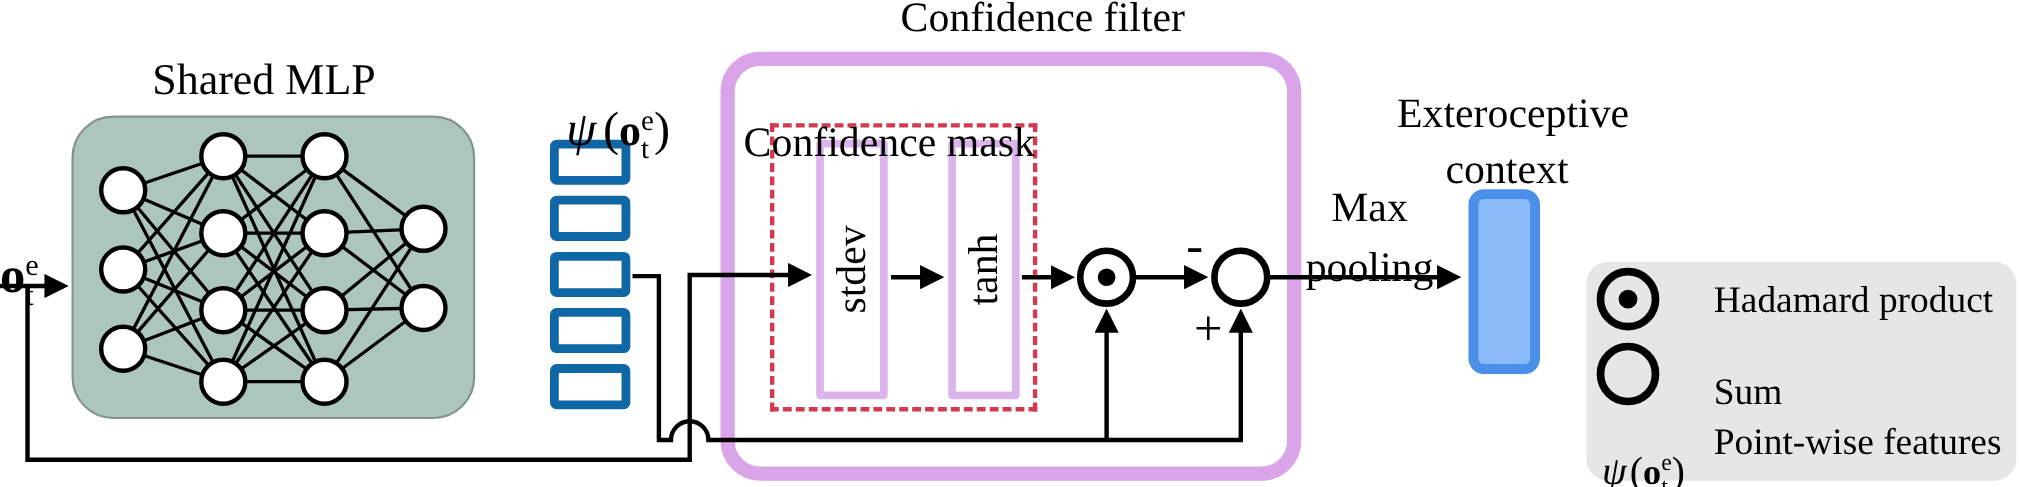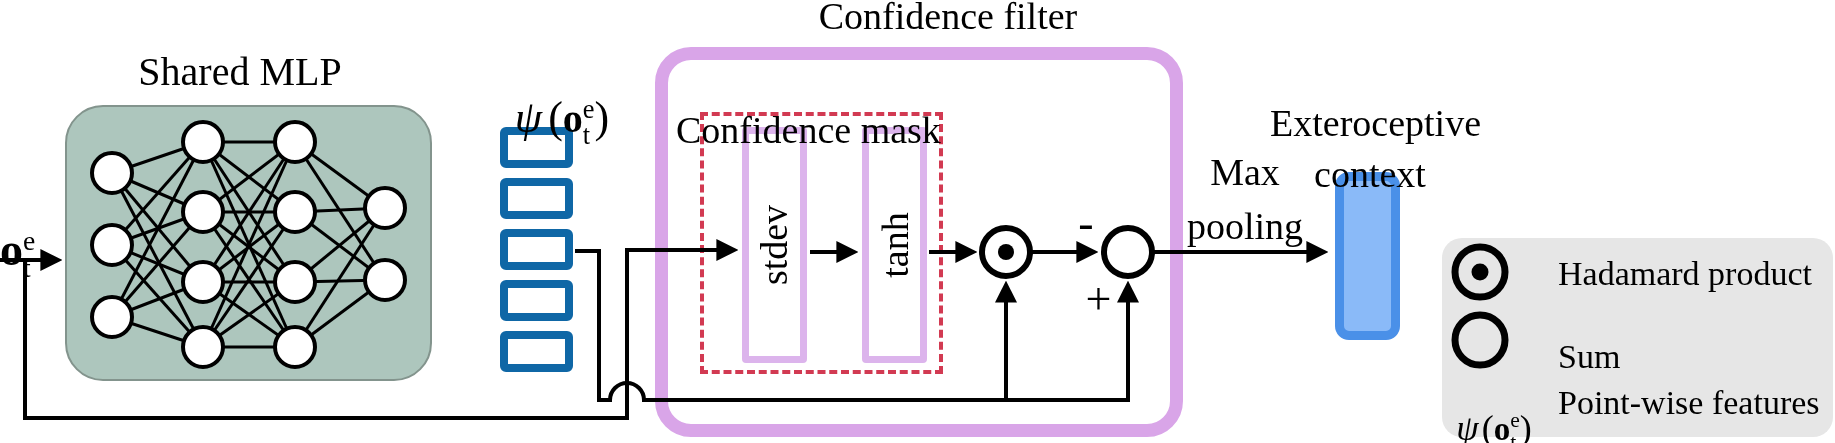--- a/index.html
+++ b/index.html
@@ -198,26 +198,26 @@
   <div class="vwrap" style="left:742px;top:127px;width:65px;height:236px;">
     <span>stdev</span>
   </div>
   <div class="vwrap" style="left:862px;top:127px;width:65px;height:236px;">
     <span>tanh</span>
   </div>
 
   <div class="lbl sign" style="left:1072px;top:200px;width:28px;">-</div>
   <div class="lbl sign" style="left:1076px;top:276px;width:45px;">+</div>
 
-  <div class="lbl ctr t38" style="left:1160px;top:145px;width:170px;line-height:54px;">
+  <div class="lbl ctr t38" style="left:1160px;top:162px;width:170px;line-height:54px;">
     <div>Max</div>
     <div>pooling</div>
   </div>
 
-  <div class="lbl ctr t38" style="left:1270px;top:78px;width:200px;line-height:51px;margin-top:20px;">
+  <div class="lbl ctr t38" style="left:1270px;top:78px;width:200px;line-height:51px;">
     <div>Exteroceptive</div>
     <div>context</div>
   </div>
 
   <div class="lbl t34" style="left:1558px;top:254px;">Hadamard product</div>
   <div class="lbl t34" style="left:1558px;top:337px;">Sum</div>
   <div class="lbl t34" style="left:1558px;top:383px;">Point-wise features</div>
 
   <div class="lbl math ctr" style="left:1438px;top:379px;width:112px;font-size:36px;line-height:42px;">
     <span class="psi" style="margin-right:3px">ψ</span><span>(</span><span class="mbf" style="font-size:33px">o</span><span class="ss">

